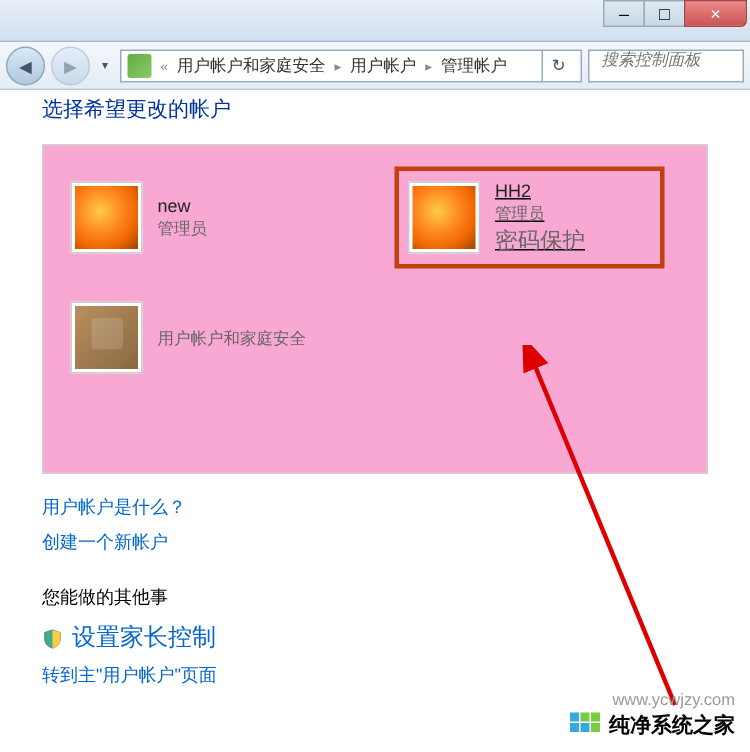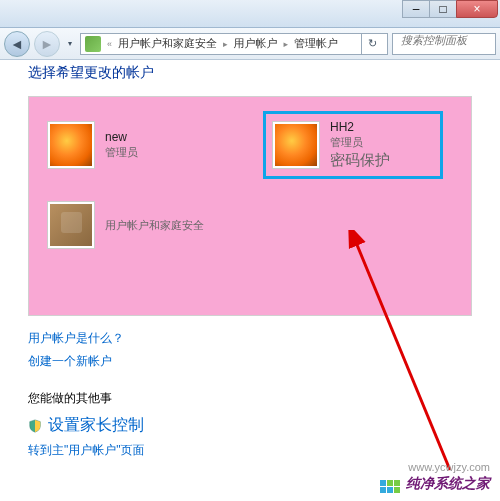--- a/index.html
+++ b/index.html
@@ -24,42 +24,42 @@
     .search-icon { width: 12px; height: 12px; color: #678; }
     .search-input { border: none; outline: none; flex: 1; font-size: 11px; color: #888; font-style: italic; background: transparent; }
     
     .content { padding: 4px 28px; position: relative; }
     .page-heading { font-size: 14px; color: #003399; font-weight: normal; margin-bottom: 14px; }
     
     .accounts-panel { border: 1px solid #d0d0d0; background: #f9a8d4; padding: 14px; min-height: 220px; }
     .accounts-grid { display: flex; flex-wrap: wrap; gap: 18px 40px; }
     
     .account-card { display: flex; align-items: center; gap: 10px; width: 180px; padding: 4px; cursor: pointer; }
-    .account-card.highlighted { border: 3px solid #0ea5e9; padding: 6px; }
+    .account-card.highlighted { border: 3px solid #c2410c; padding: 6px; text-decoration: underline; }
     .account-avatar { width: 48px; height: 48px; border: 1px solid #ccc; padding: 2px; background: #fff; }
     .avatar-inner { width: 100%; height: 100%; }
     .avatar-flower { background: radial-gradient(circle at 40% 40%, #ffcc44 0%, #ff8822 40%, #ee6600 70%, #994400 100%); }
     .avatar-bag { background: linear-gradient(135deg, #b89060, #8a6840); position: relative; }
     .avatar-bag::after { content: ''; position: absolute; top: 20%; left: 25%; width: 50%; height: 50%; background: rgba(255,255,255,0.15); border-radius: 3px; }
     .account-info { display: flex; flex-direction: column; gap: 1px; }
     .account-name { font-size: 12px; color: #222; }
     .account-role { font-size: 11px; color: #666; }
     .account-extra { font-size: 15px; color: #666; }
     
     .links-section { margin-top: 14px; }
     .text-link { color: #0066cc; font-size: 12px; display: block; margin-bottom: 6px; cursor: pointer; }
     
     .other-section { margin-top: 20px; }
     .other-heading { font-size: 12px; color: #000000; font-weight: normal; margin-bottom: 8px; }
     .other-link { display: flex; align-items: center; gap: 6px; color: #0066cc; font-size: 16px; margin-bottom: 6px; cursor: pointer; }
     .shield-icon { width: 14px; height: 14px; }
     
     .annotation-arrow { position: absolute; top: 170px; left: 330px; pointer-events: none; }
     
-    .watermark { position: absolute; bottom: 8px; right: 10px; display: flex; align-items: flex-end; gap: 6px; font-size: 14px; color: #701a75; font-weight: bold; font-style: italic; }
+    .watermark { position: absolute; bottom: 8px; right: 10px; display: flex; align-items: flex-start; gap: 6px; font-size: 14px; color: #000000; font-weight: bold; }
     .watermark-logo { display: flex; gap: 1px; }
     .wm-sq { width: 6px; height: 6px; }
     .watermark-url { position: absolute; bottom: 28px; right: 10px; font-size: 11px; color: #999; }
   </style>
 </head>
 <body>
 
 <div class="titlebar">
   <div class="window-controls">
     <div class="win-btn">–</div>

